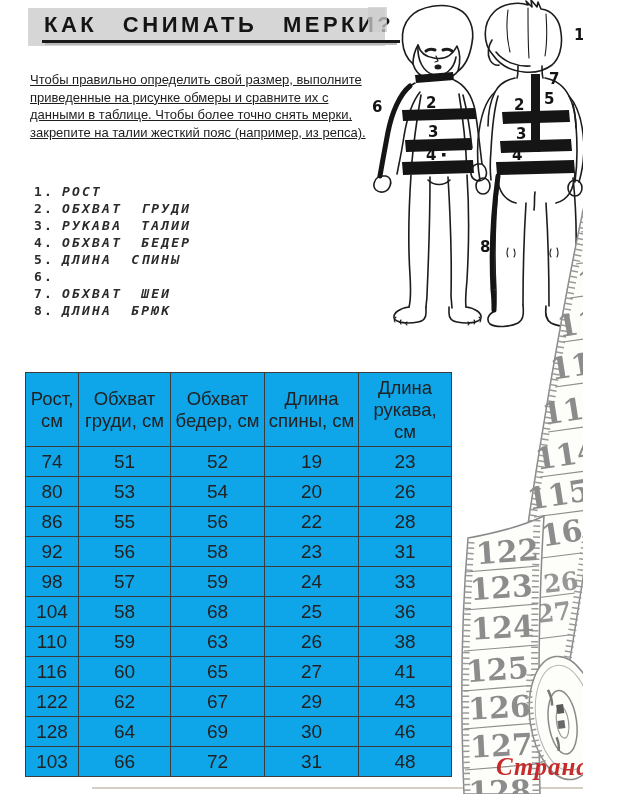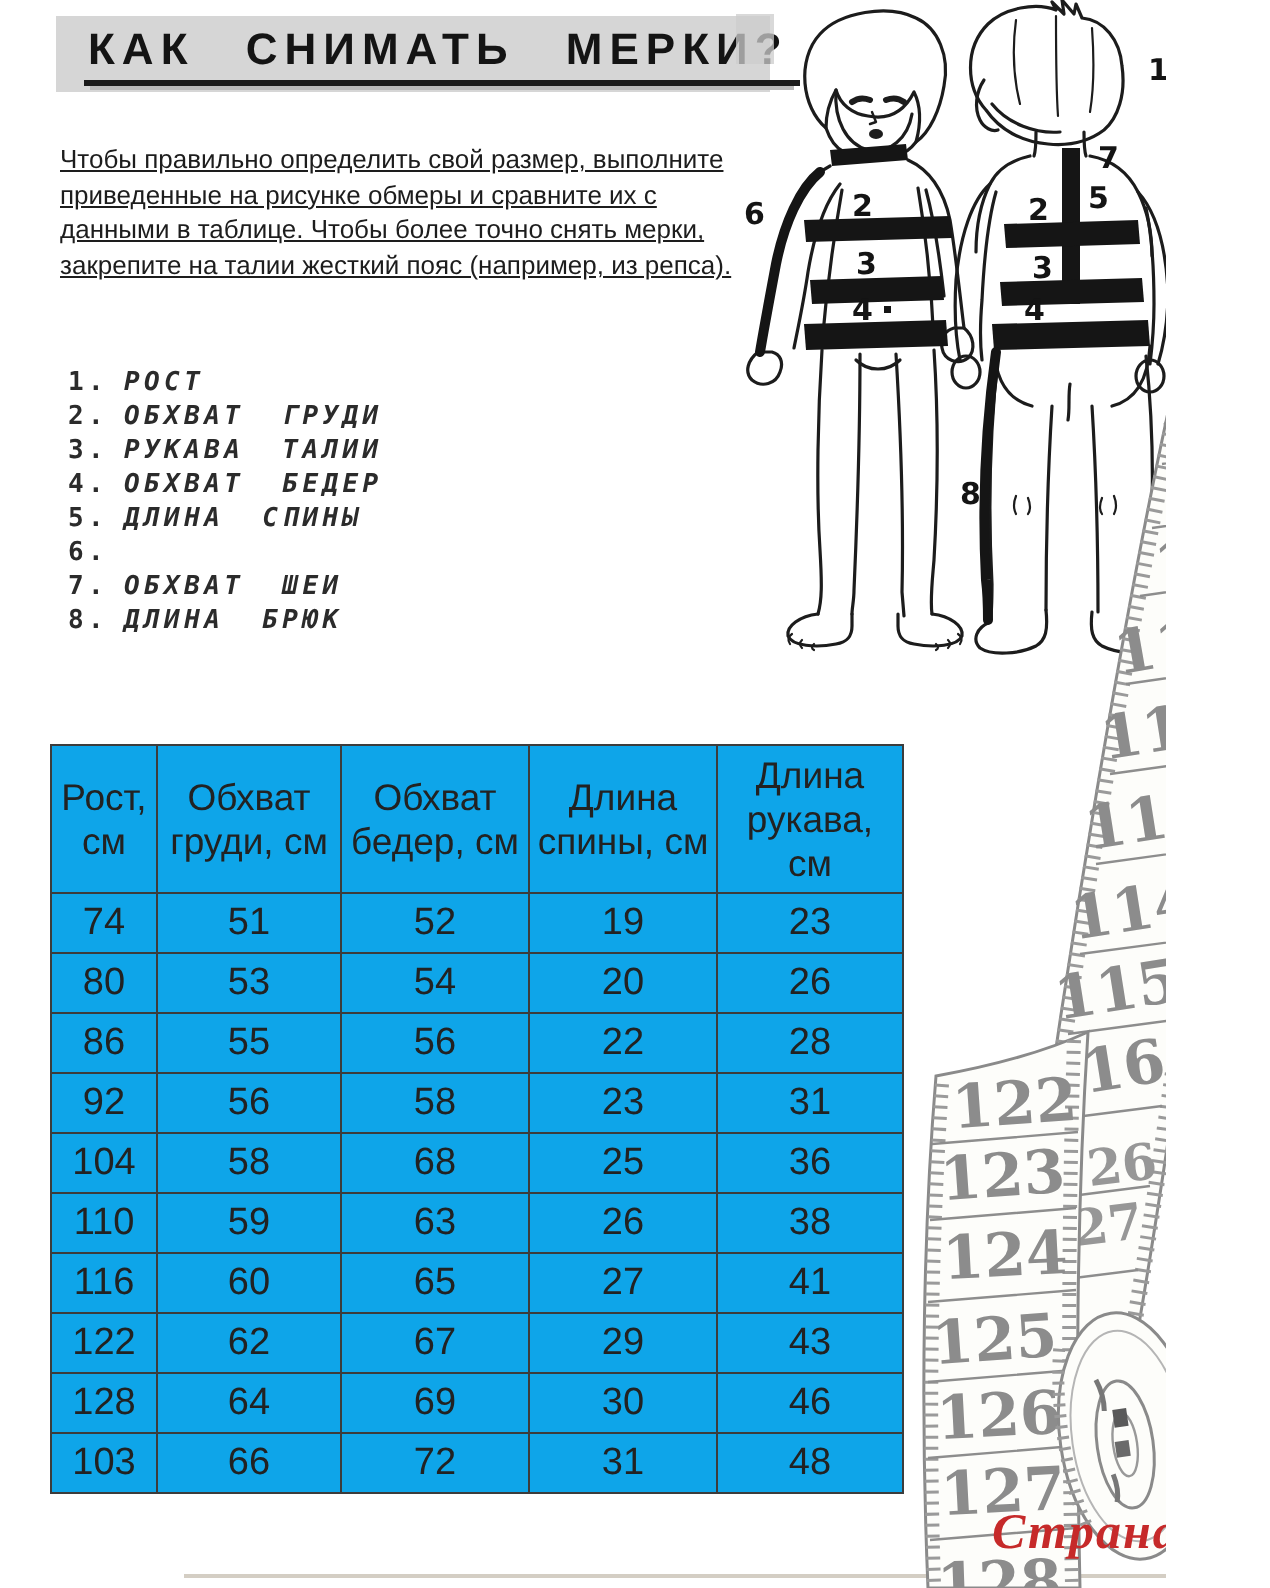--- a/index.html
+++ b/index.html
@@ -234,20 +234,27 @@
           <td>28</td>
         </tr>
         <tr>
           <td>92</td>
           <td>56</td>
           <td>58</td>
           <td>23</td>
           <td>31</td>
         </tr>
         <tr>
+          <td>98</td>
+          <td>57</td>
+          <td>59</td>
+          <td>24</td>
+          <td>33</td>
+        </tr>
+        <tr>
           <td>104</td>
           <td>58</td>
           <td>68</td>
           <td>25</td>
           <td>36</td>
         </tr>
         <tr>
           <td>110</td>
           <td>59</td>
           <td>63</td>

